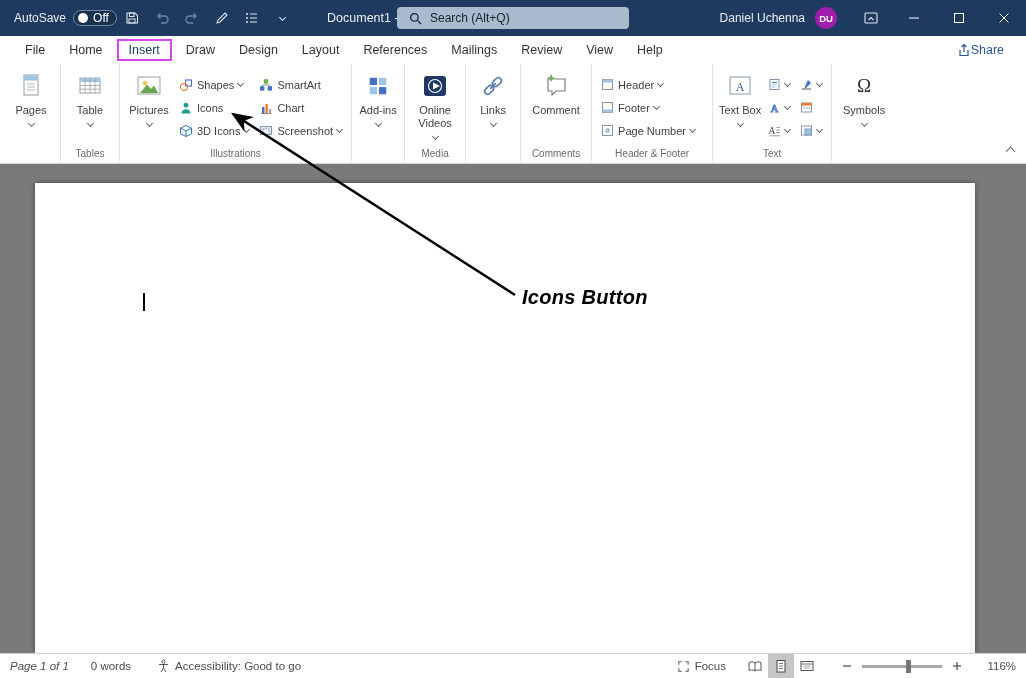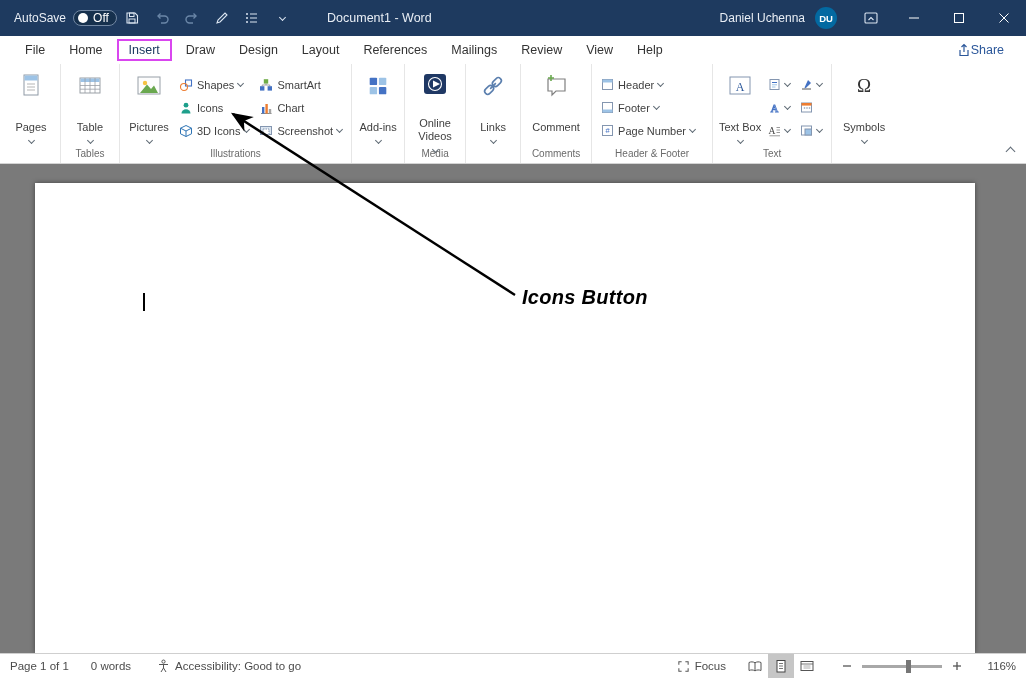--- a/index.html
+++ b/index.html
@@ -17,21 +17,21 @@
   .toggle-state { font-size:12px; color:#fff; }
   .tbtn { width:30px; height:36px; display:flex; align-items:center; justify-content:center; }
   .tb-title { margin-left:30px; white-space:nowrap; font-size:12.5px; }
   .search { position:absolute; left:50%; top:7px; transform:translateX(-50%); width:232px; height:22px;
             background:#a9bacd; border-radius:4px; display:flex; align-items:center; gap:8px; padding:0 12px; }
   .search input { border:none; background:transparent; outline:none; width:180px;
                   font:12px "Liberation Sans", sans-serif; color:#16222f; }
   .search input::placeholder { color:#16222f; opacity:1; }
   .tb-right { margin-left:auto; display:flex; align-items:center; height:36px; }
   .username { margin-right:10px; font-size:12px; white-space:nowrap; }
-  .avatar { width:22px; height:22px; border-radius:50%; background:#0369a1; color:#fff; font-weight:bold;
+  .avatar { width:22px; height:22px; border-radius:50%; background:#a21caf; color:#fff; font-weight:bold;
             font-size:9.5px; display:flex; align-items:center; justify-content:center; margin-right:14px; }
   .winbtn { width:45px; height:36px; display:flex; align-items:center; justify-content:center; }
   .chev { width:5px; height:5px; border-right:1.3px solid #5f6a75; border-bottom:1.3px solid #5f6a75;
           transform:rotate(45deg); display:inline-block; flex:none; margin-top:-2px; }
   .chev.white { border-color:#dce6f2; }
 
   
   .tabsrow { position:absolute; top:36px; left:0; right:0; height:28px; background:#fff;
              display:flex; align-items:center; font-size:12.5px; color:#333; padding-left:13px; }
   .tab { padding:4px 12px; cursor:pointer; white-space:nowrap; }
@@ -41,21 +41,21 @@
   
   .ribbon { position:absolute; top:64px; left:0; right:0; height:100px; background:#fff;
             border-bottom:1px solid #d4d4d4; display:flex; padding-left:2px; color:#3f3f3f; }
   .rgroup { position:relative; border-right:1px solid #e6e6e6; padding:0 4px; }
   .gcontent { display:flex; height:82px; }
   .rgroup-label { position:absolute; bottom:4px; left:0; right:0; text-align:center;
                   font-size:10px; color:#6a6a6a; white-space:nowrap; }
   .bigbtn { width:50px; display:flex; flex-direction:column; align-items:center; padding-top:7px;
             font-size:11px; text-align:center; line-height:1.2; cursor:pointer; }
   .bigbtn .bicon { height:30px; display:flex; align-items:center; justify-content:center; }
-  .bigbtn .blabel { margin-top:20px; }
+  .bigbtn .blabel { margin-top:3px; }
   .bigbtn .chev { margin-top:4px; }
   .scol { display:flex; flex-direction:column; padding-top:9px; }
   .smallbtn { height:23px; display:flex; align-items:center; gap:4px; padding:0 5px;
               font-size:11px; white-space:nowrap; cursor:pointer; }
   .omega { font-size:19px; color:#333; font-family:"Liberation Serif", serif; }
   .collapse { position:absolute; right:12px; bottom:8px; width:7px; height:7px;
               border-left:1.4px solid #5f6a75; border-top:1.4px solid #5f6a75;
               transform:rotate(45deg); cursor:pointer; }
 
   
@@ -65,21 +65,21 @@
   .caret { position:absolute; left:108px; top:110px; width:1.5px; height:18px; background:#000; }
   .annotation-label { position:absolute; left:522px; top:122px; font-size:20px; font-weight:bold;
                       color:#000; letter-spacing:0.3px;font-style:italic; }
   .arrow-overlay { position:absolute; left:0; top:0; z-index:60; pointer-events:none; }
 
   
   .statusbar { position:absolute; bottom:0; left:0; right:0; height:25px; background:#fff;
                border-top:1px solid #cfcfcf; display:flex; align-items:center;
                font-size:11.5px; color:#4c4c4c; padding:0 10px; }
   .sbitem { display:flex; align-items:center; gap:5px; cursor:pointer; }
-  .sb-pages { margin-right:22px; }
+  .sb-pages { margin-right:22px;font-style:italic; }
   .sb-words { margin-right:26px; }
   .sb-right { margin-left:auto; display:flex; align-items:center; }
   .viewbtn { width:26px; height:24px; display:flex; align-items:center; justify-content:center; cursor:pointer; }
   .viewbtn.selected { background:#c6c6c6; }
   .zoombtn { width:18px; height:24px; display:flex; align-items:center; justify-content:center; cursor:pointer; }
   .zoomtrack { width:80px; height:3px; background:#a8a8a8; position:relative; margin:0 6px; }
   .zoomthumb { position:absolute; left:44px; top:-5px; width:5px; height:13px; background:#767676; cursor:pointer; }
   .zoomlabel { margin-left:14px; width:36px; text-align:right; }
   .sb-focus { margin-right:16px; }
   .viewgroup { display:flex; margin-right:18px; }
@@ -129,20 +129,27 @@
       <circle cx="3" cy="12" r="1" fill="#dce6f2"></circle>
         <line x1="6" y1="12" x2="13" y2="12" stroke="#dce6f2"></line>
     </svg>
   </span>
   <span class="tbtn">
     <span class="chev white"></span>
   </span>
 
   <span class="tb-title">Document1 - Word</span>
 
+  <div class="search">
+    <svg width="13" height="13" viewBox="0 0 13 13">
+      <circle cx="5.4" cy="5.4" r="3.8" fill="none" stroke="#16222f" stroke-width="1.3"></circle>
+      <line x1="8.4" y1="8.4" x2="12" y2="12" stroke="#16222f" stroke-width="1.3"></line>
+    </svg>
+    <input type="text" placeholder="Search (Alt+Q)" style="">
+  </div>
 
   <div class="tb-right">
     <span class="username">Daniel Uchenna</span>
     <span class="avatar">DU</span>
     <span class="tbtn" style="width:40px">
       <svg width="16" height="16" viewBox="0 0 16 16">
         <rect x="2" y="3" width="12" height="10" rx="1" fill="none" stroke="#dce6f2" stroke-width="1.1"></rect>
         <path d="M5.5 10 l2.5 -2.5 2.5 2.5" fill="none" stroke="#dce6f2" stroke-width="1.1"></path>
       </svg>
     </span>

